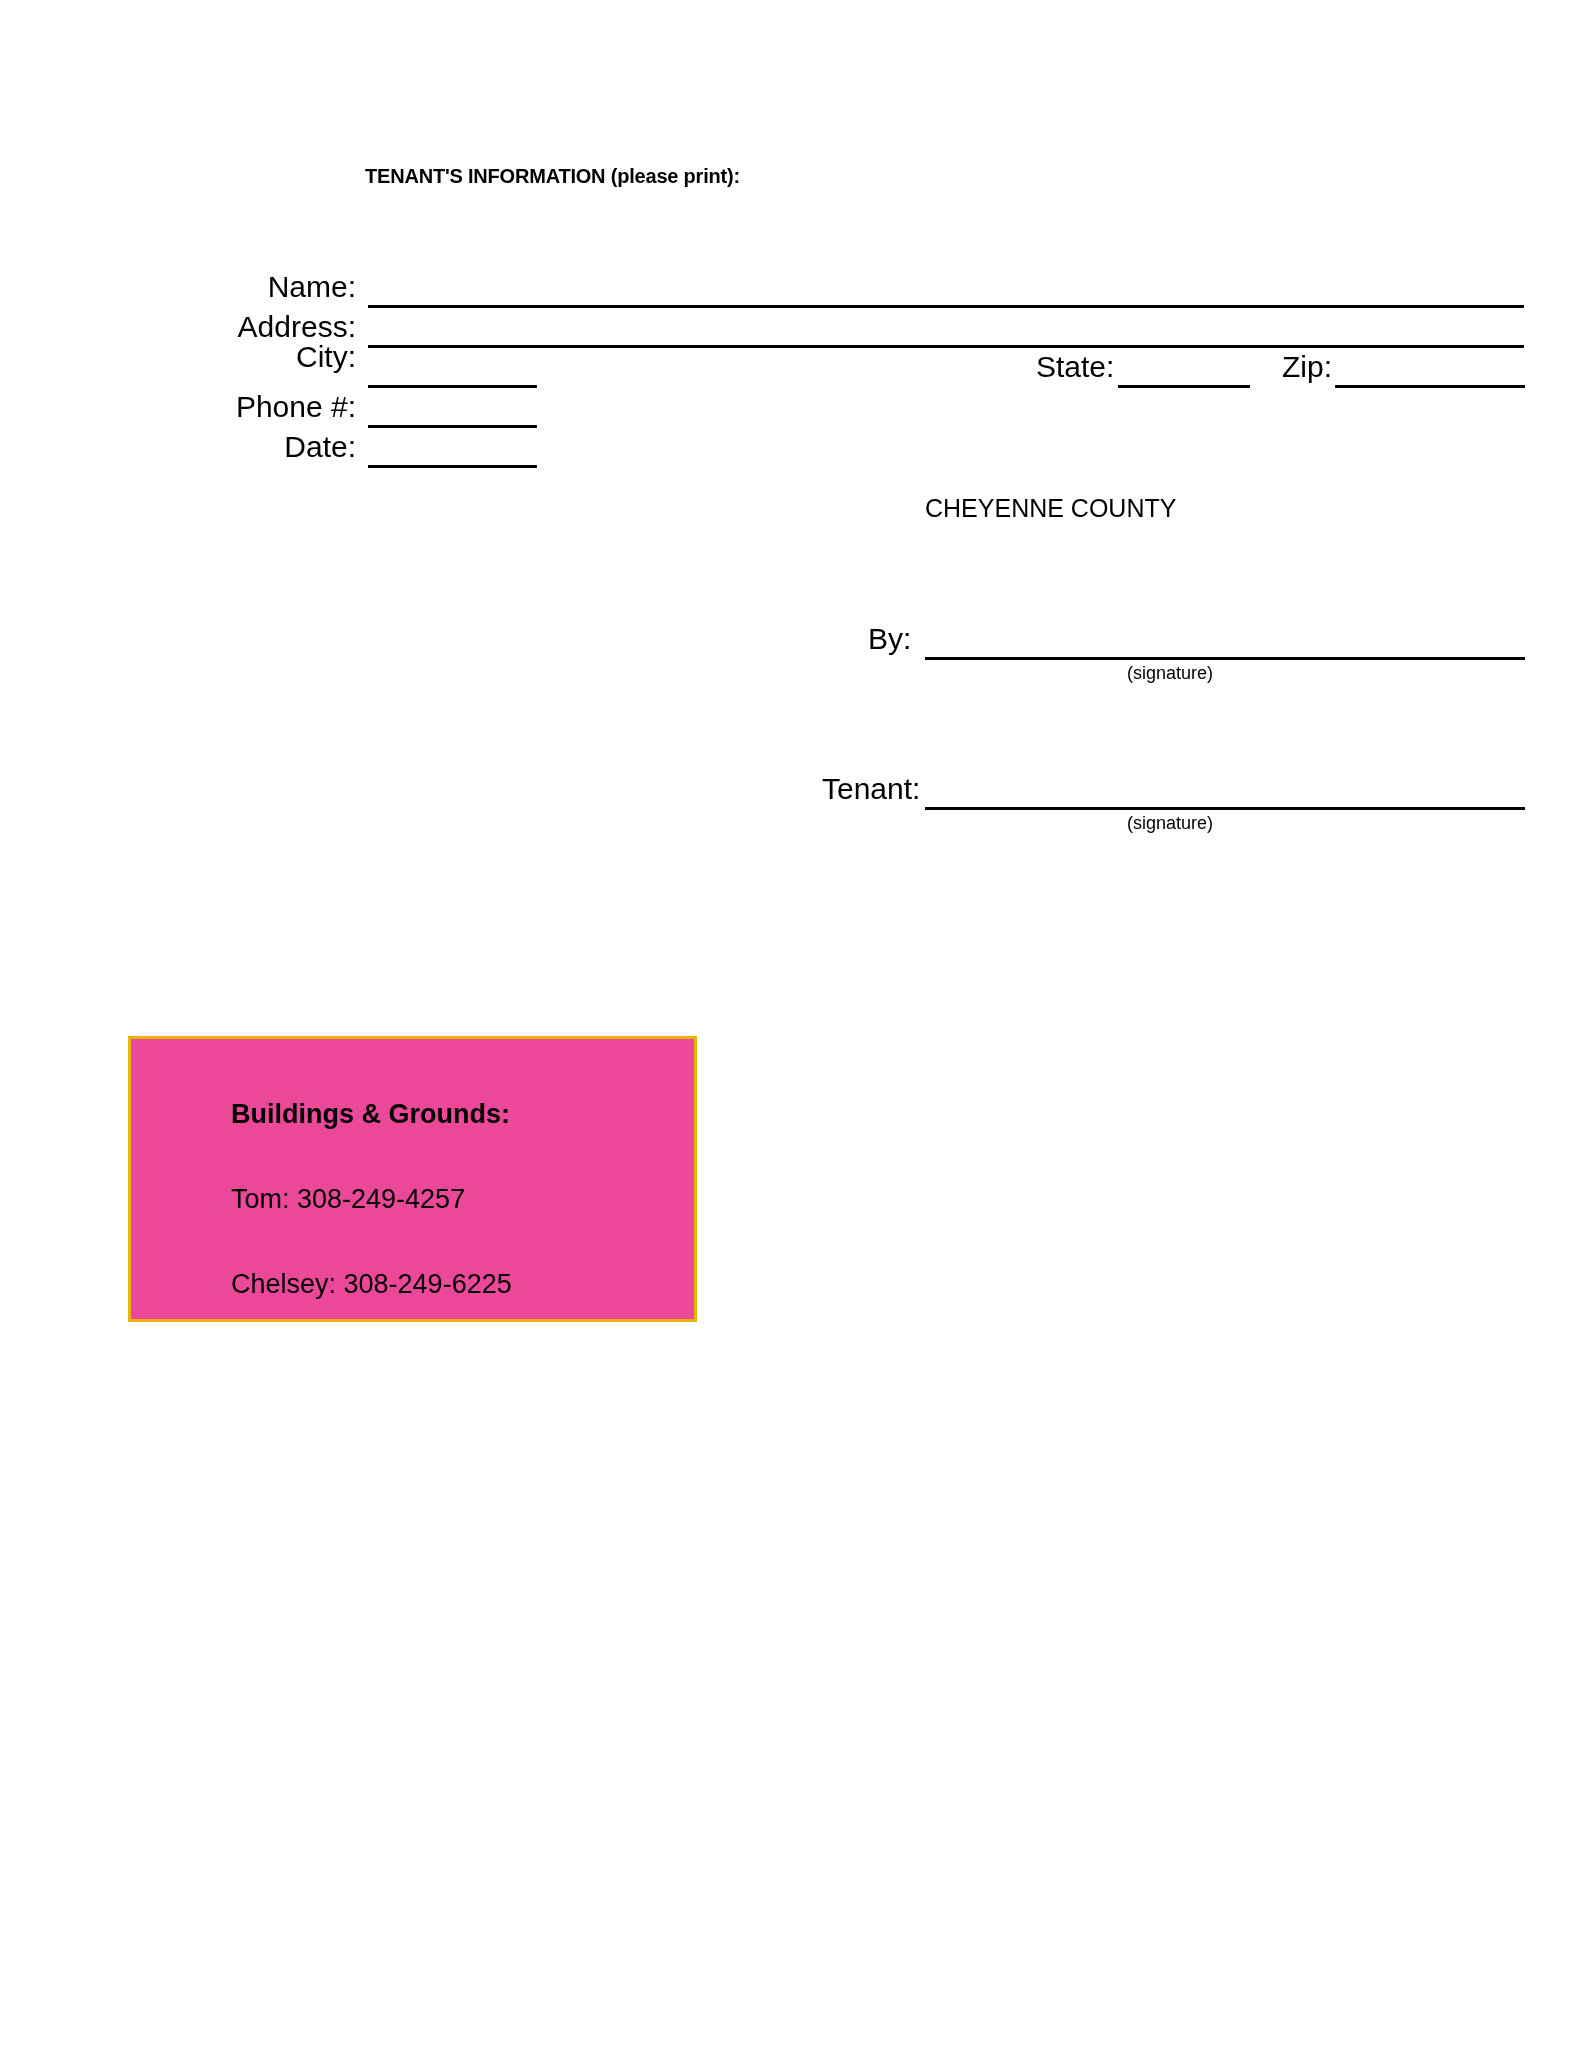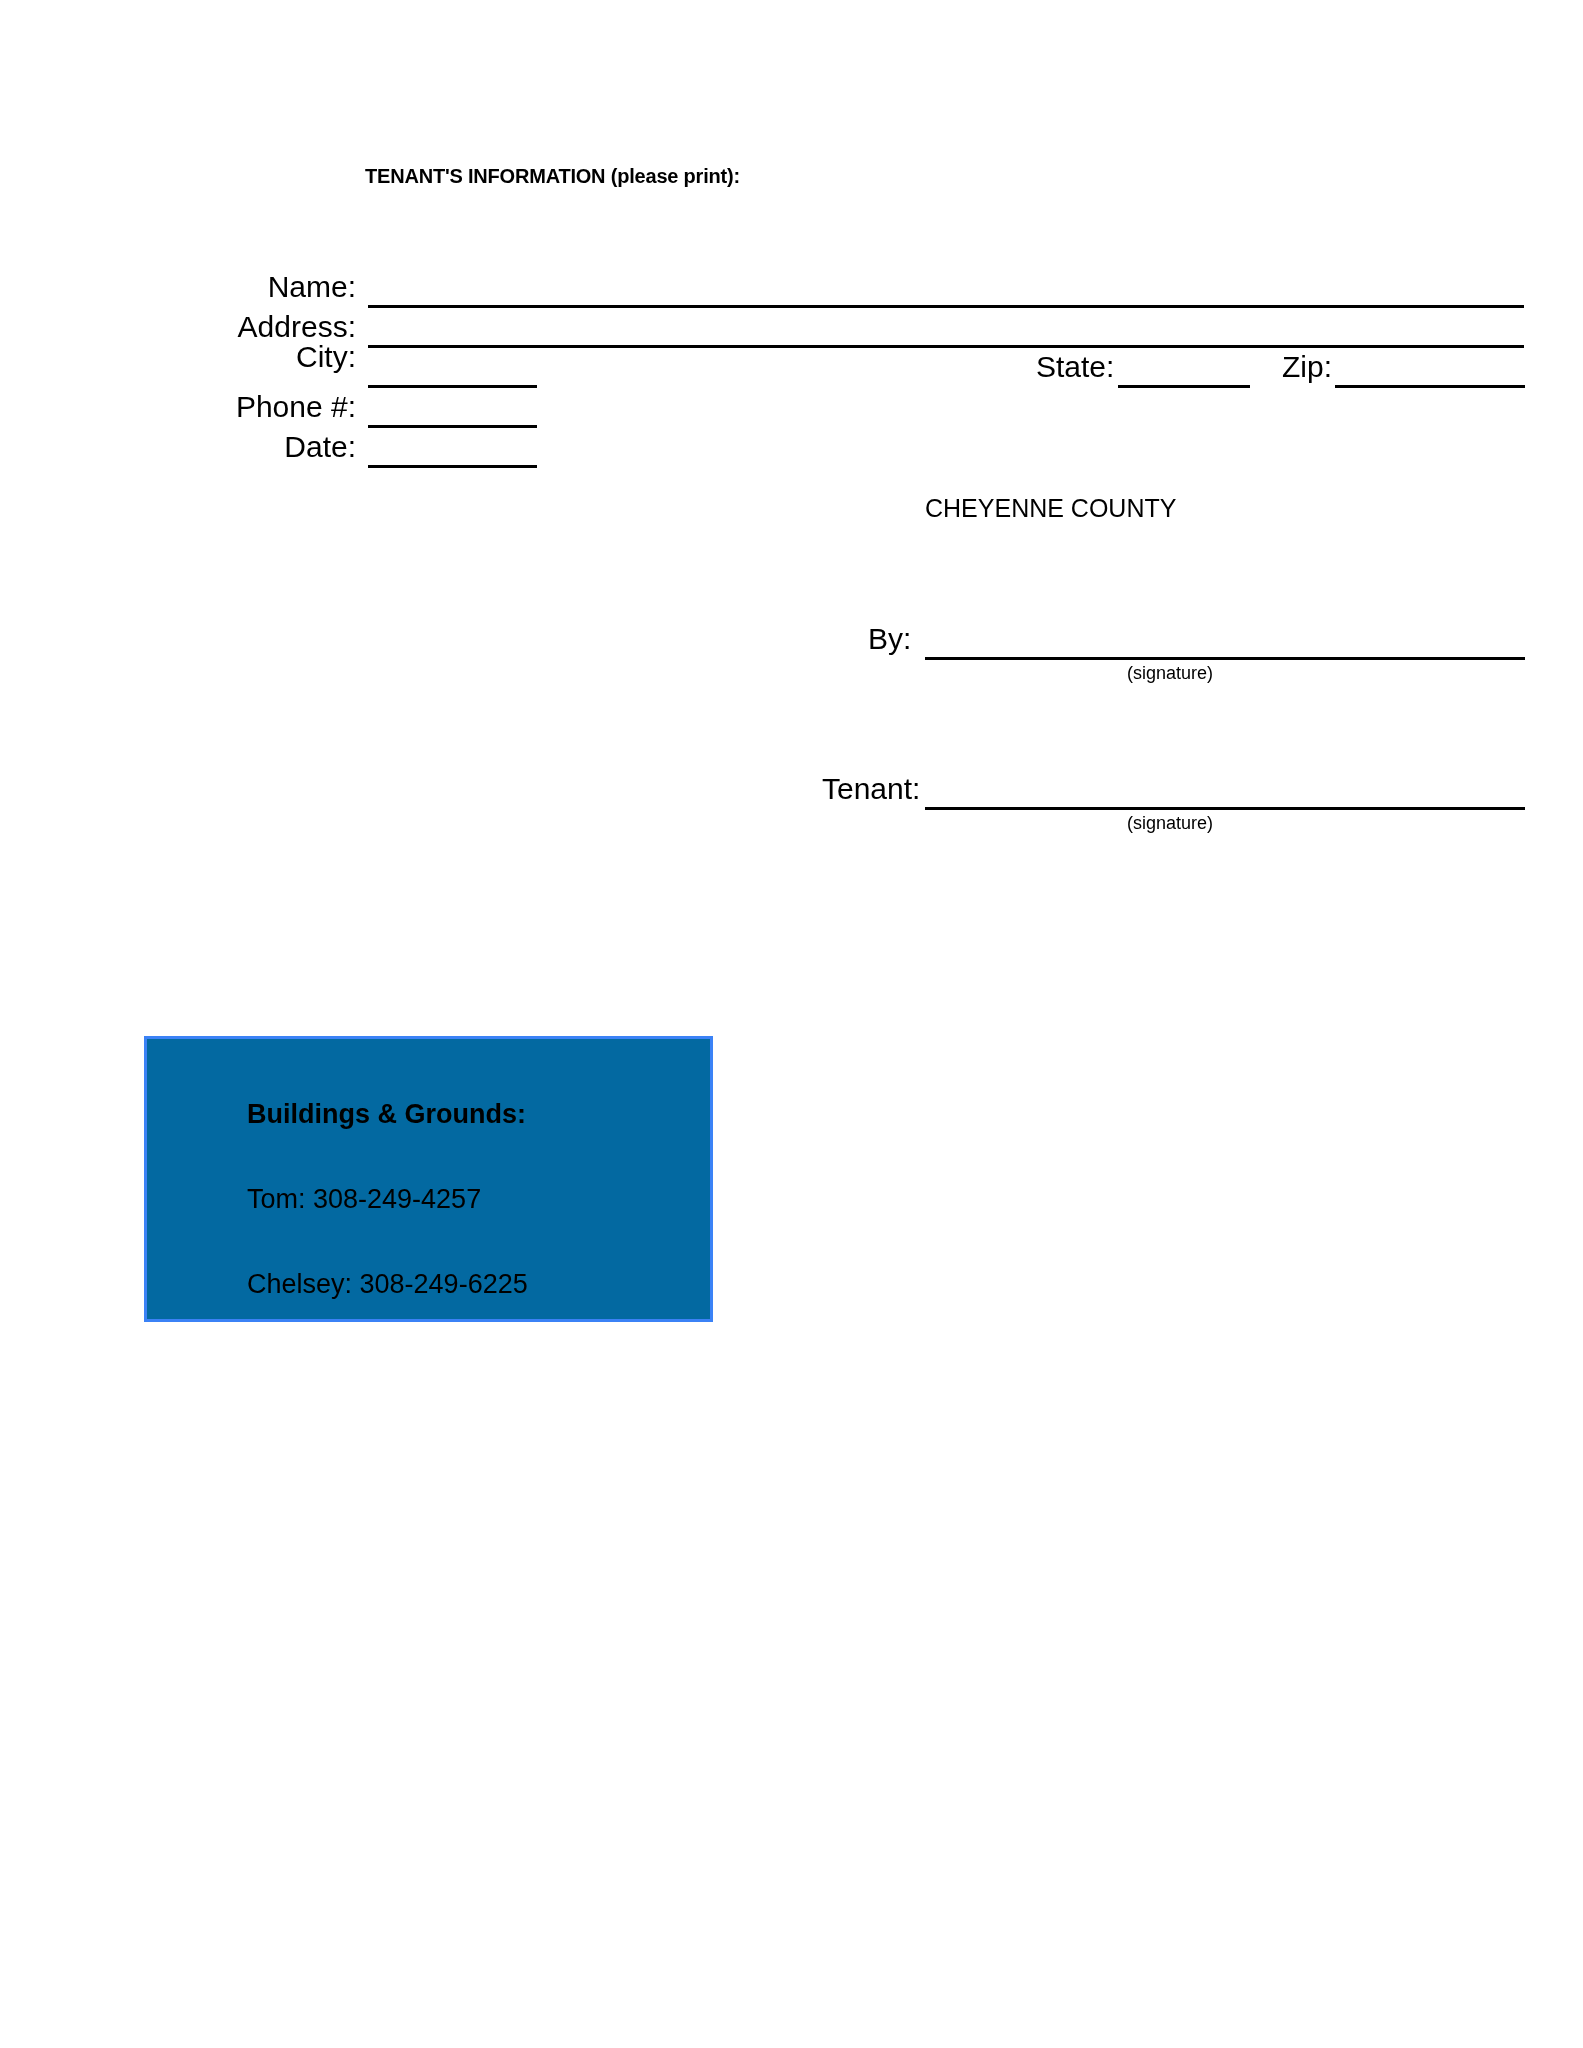--- a/index.html
+++ b/index.html
@@ -67,27 +67,27 @@
     position: absolute;
     font-size: 18px;
     white-space: nowrap;
     text-align: center;
     width: 260px;
   }
 
   
   .contact-box {
     position: absolute;
-    left: 144px;
+    left: 128px;
     top: 1036px;
     width: 569px;
     height: 286px;
-    border: 3px solid #3b82f6;
+    border: 3px solid #eab308;
     box-sizing: border-box;
-    background: #0369a1;
+    background: #ec4899;
   }
   .contact-heading {
     position: absolute;
     left: 100px;
     top: 60px;
     font-size: 27px;
     font-weight: bold;
     white-space: nowrap;
   }
   .contact-line-1 {

